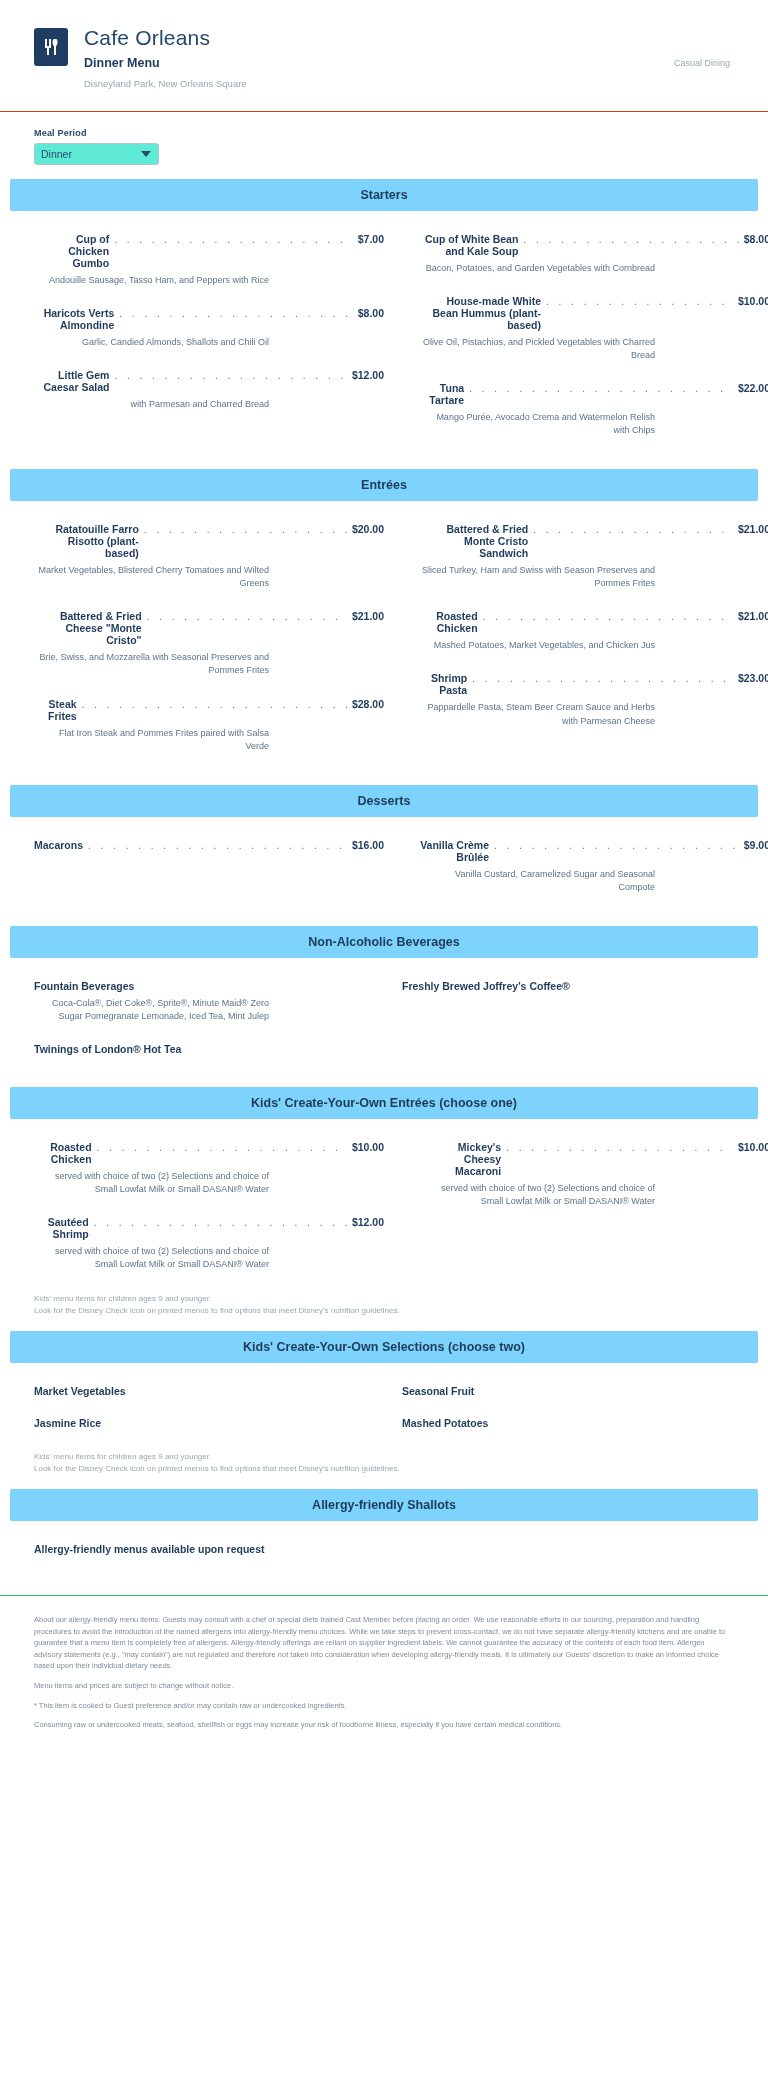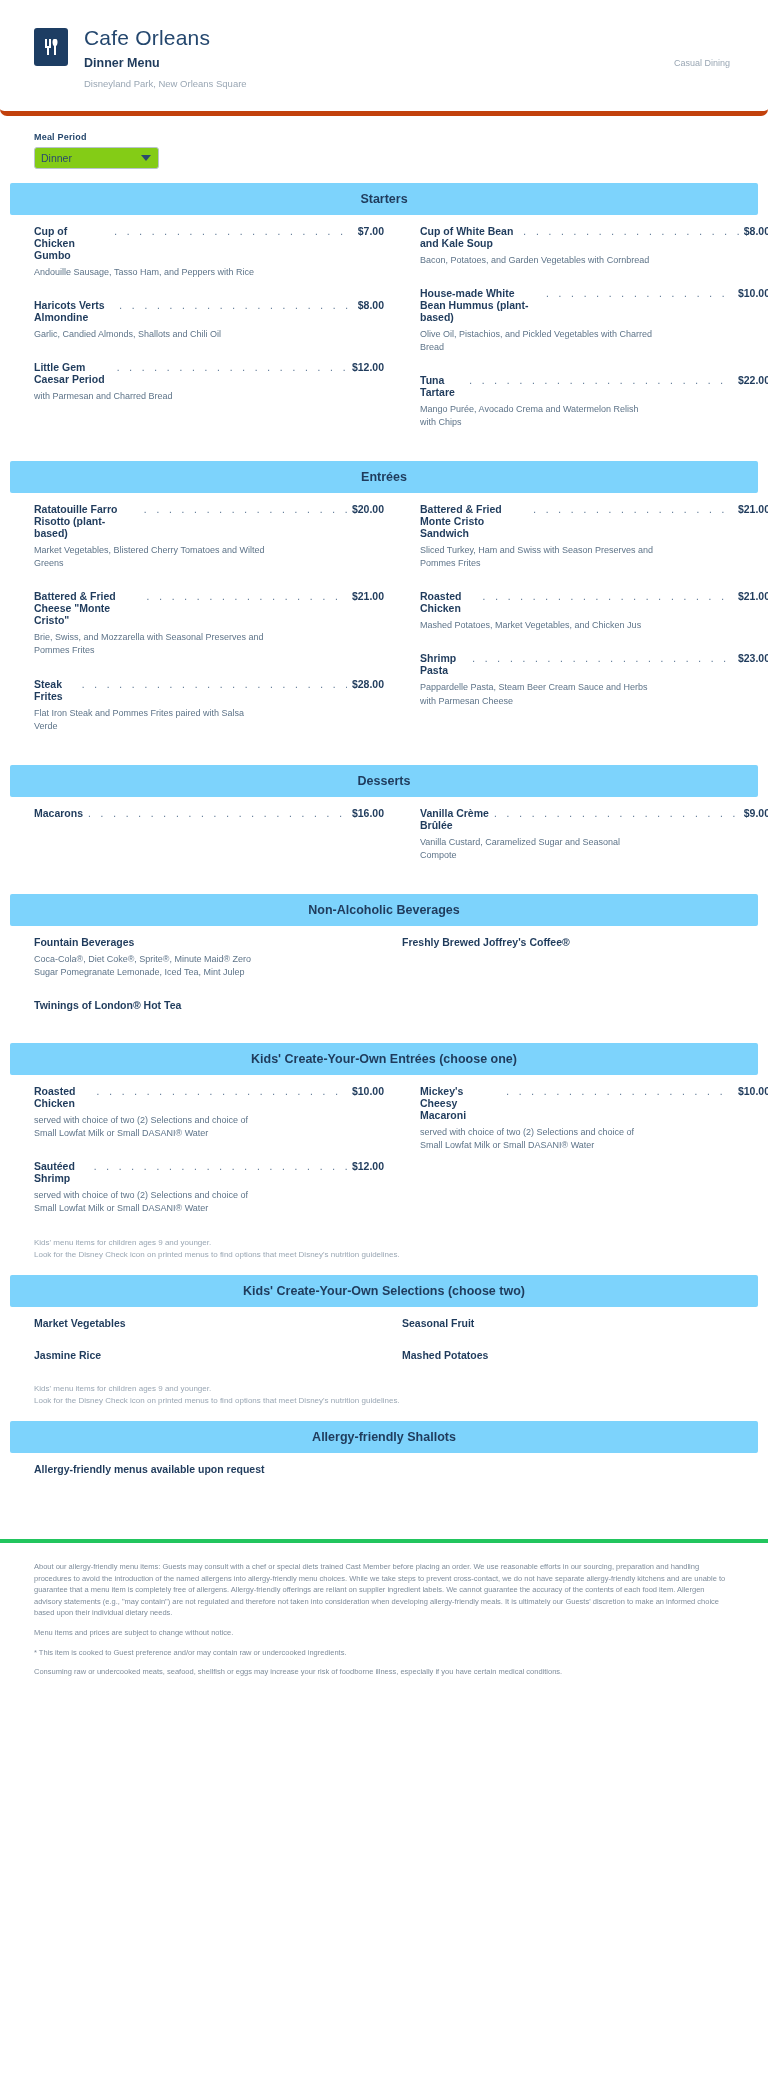--- a/index.html
+++ b/index.html
@@ -16,23 +16,22 @@
     min-height:2091px;
     position:relative;
     padding:0;
     background:#fff;
   }
   
   .header {
     display:flex;
     align-items:flex-start;
     padding:26px 28px 22px 34px;
-    border-bottom:5px solid #c2410c;
+    border-bottom:1px solid #c2410c;
     position:relative;
-    border-radius:7px;
   }
   .logo {
     width:34px; height:38px;
     background:#1d3d63;
     border-radius:3px;
     margin-right:16px;
     flex:0 0 auto;
     display:flex; align-items:center; justify-content:center;
     margin-top:2px;
   }
@@ -74,21 +73,21 @@
     font-weight:bold;
     color:#26486d;
     margin-bottom:5px;
     letter-spacing:.2px;
   }
   .select-box {
     width:125px;
     height:22px;
     border:1px solid #b9c3cd;
     border-radius:3px;
-    background:#84cc16;
+    background:#5eead4;
     display:flex;
     align-items:center;
     padding:0 6px;
     font-size:10.5px;
     color:#2b4a6d;
     position:relative;
     cursor:pointer;
   }
   .select-box .caret {
     position:absolute;
@@ -103,21 +102,22 @@
     background:#7dd3fc;
     text-align:center;
     font-size:12.5px;
     font-weight:bold;
     color:#1f3b5c;
     padding:9px 0;
     margin:0 10px;
     border-radius:2px;
   }
   .section-body {
-    padding:10px 34px 18px 34px;
+    padding:22px 34px 18px 34px;
+    text-align:right;
   }
   .cols {
     display:flex;
     gap:36px;
   }
   .col { width:50%; }
   .item { margin-bottom:20px; }
   .item:last-child { margin-bottom:0; }
   .item-line {
     display:flex;
@@ -156,22 +156,22 @@
     max-width:235px;
   }
   .footnote {
     font-size:8px;
     color:#9aa7b4;
     line-height:1.5;
     padding:4px 18px 0 34px;
   }
   
   .legal {
-    border-top:4px solid #22c55e;
-    margin-top:32px;
+    border-top:1px solid #22c55e;
+    margin-top:8px;
     padding:18px 34px 26px 34px;
     font-size:7.5px;
     color:#7f8d9c;
     line-height:1.55;
   }
   .legal p { margin:0 0 8px 0; }
   .legal p:last-child { margin-bottom:0; }
   .spacer-sm { height:14px; }
 </style>
 </head>
@@ -223,21 +223,21 @@
               <div class="item">
                 <div class="item-line">
                   <span class="item-name">Haricots Verts Almondine</span>
                   <span class="dots">. . . . . . . . . . . . . . . . . . . . . . . . . . . . . .</span>
                   <span class="item-price">$8.00</span>
                 </div>
                 <div class="item-desc">Garlic, Candied Almonds, Shallots and Chili Oil</div>
               </div>
               <div class="item">
                 <div class="item-line">
-                  <span class="item-name">Little Gem Caesar Period</span>
+                  <span class="item-name">Little Gem Caesar Salad</span>
                   <span class="dots">. . . . . . . . . . . . . . . . . . . . . . . . . . . . . .</span>
                   <span class="item-price">$12.00</span>
                 </div>
                 <div class="item-desc">with Parmesan and Charred Bread</div>
               </div>
             </div>
             <div class="col">
               <div class="item">
                 <div class="item-line">
                   <span class="item-name">Cup of White Bean and Kale Soup</span>

